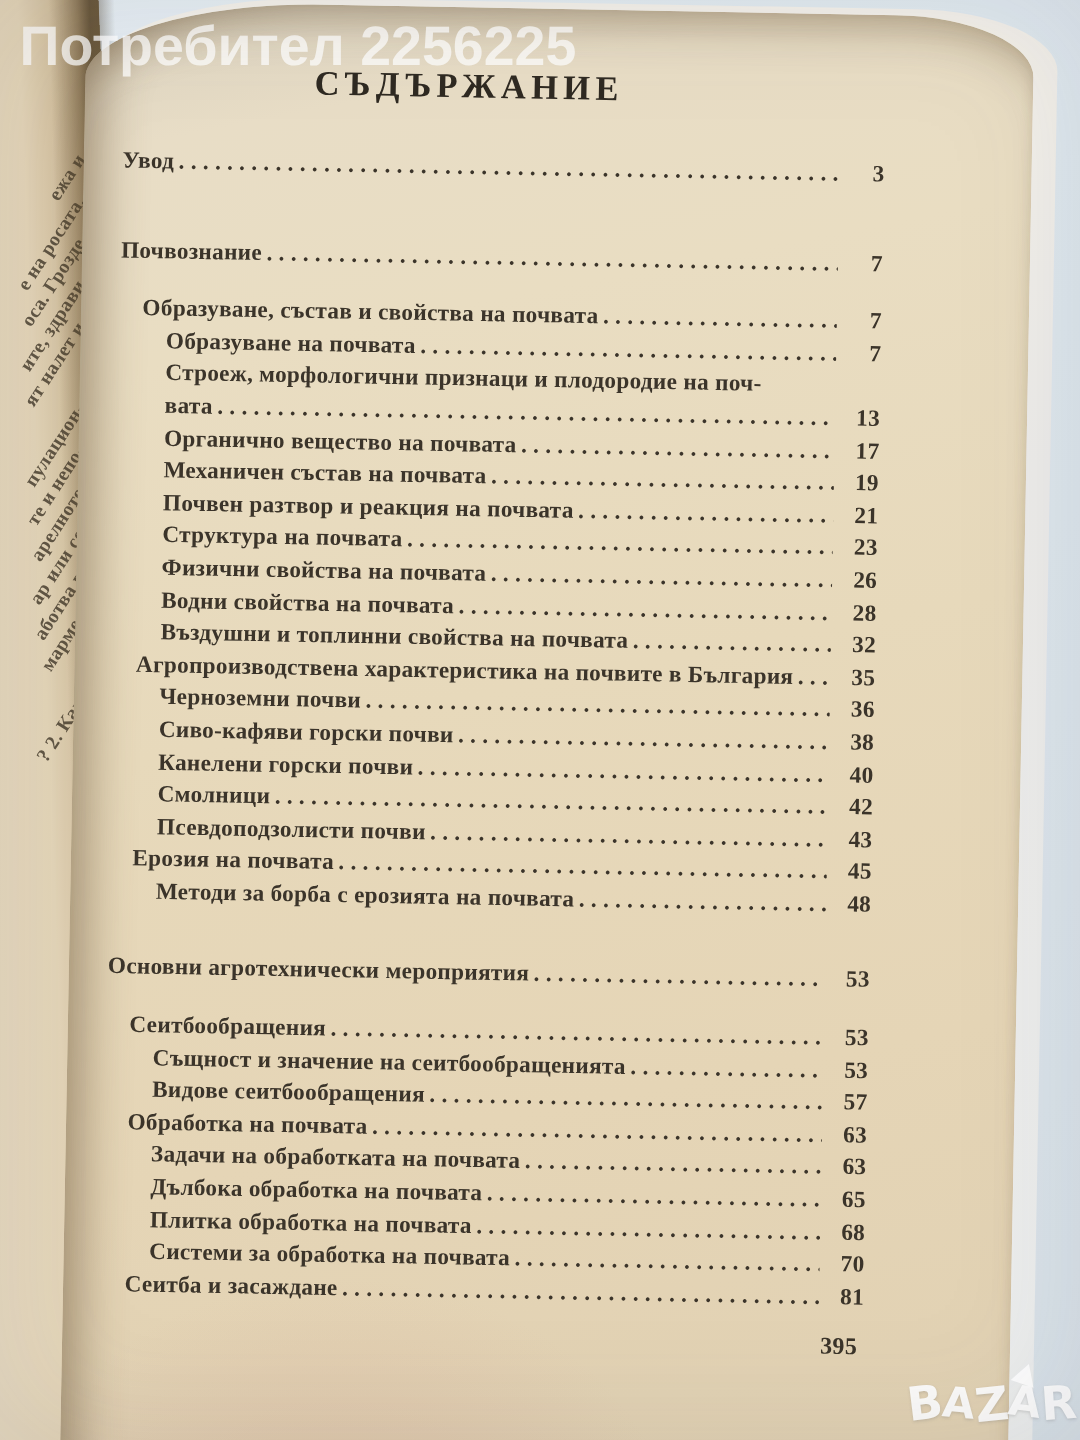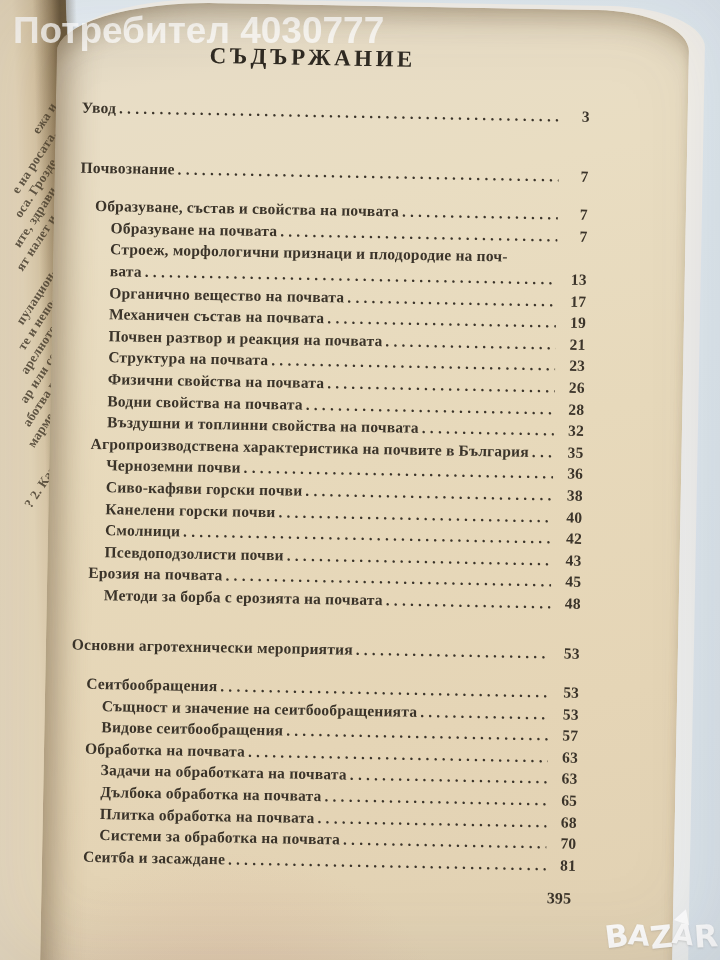--- a/index.html
+++ b/index.html
@@ -348,21 +348,21 @@
               <span class="lbl">Сеитба и засаждане</span>
               <span class="dots">............................................................................................................................................</span>
               <span class="num">81</span>
             </div>
           </div>
         </div>
       <div class="toc-footer">395</div>
     </div>
   </div>
 
-  <div class="user-mark">Потребител 4030777</div>
+  <div class="user-mark">Потребител 2256225</div>
   <div class="bazar">
       <span class="bz0">B</span>
       <span class="bz1">A</span>
       <span class="bz2">Z</span>
       <span class="bz3">A</span>
       <span class="bz4">R</span>
     </div>
 
   <div class="vignette"></div>
 </div>

